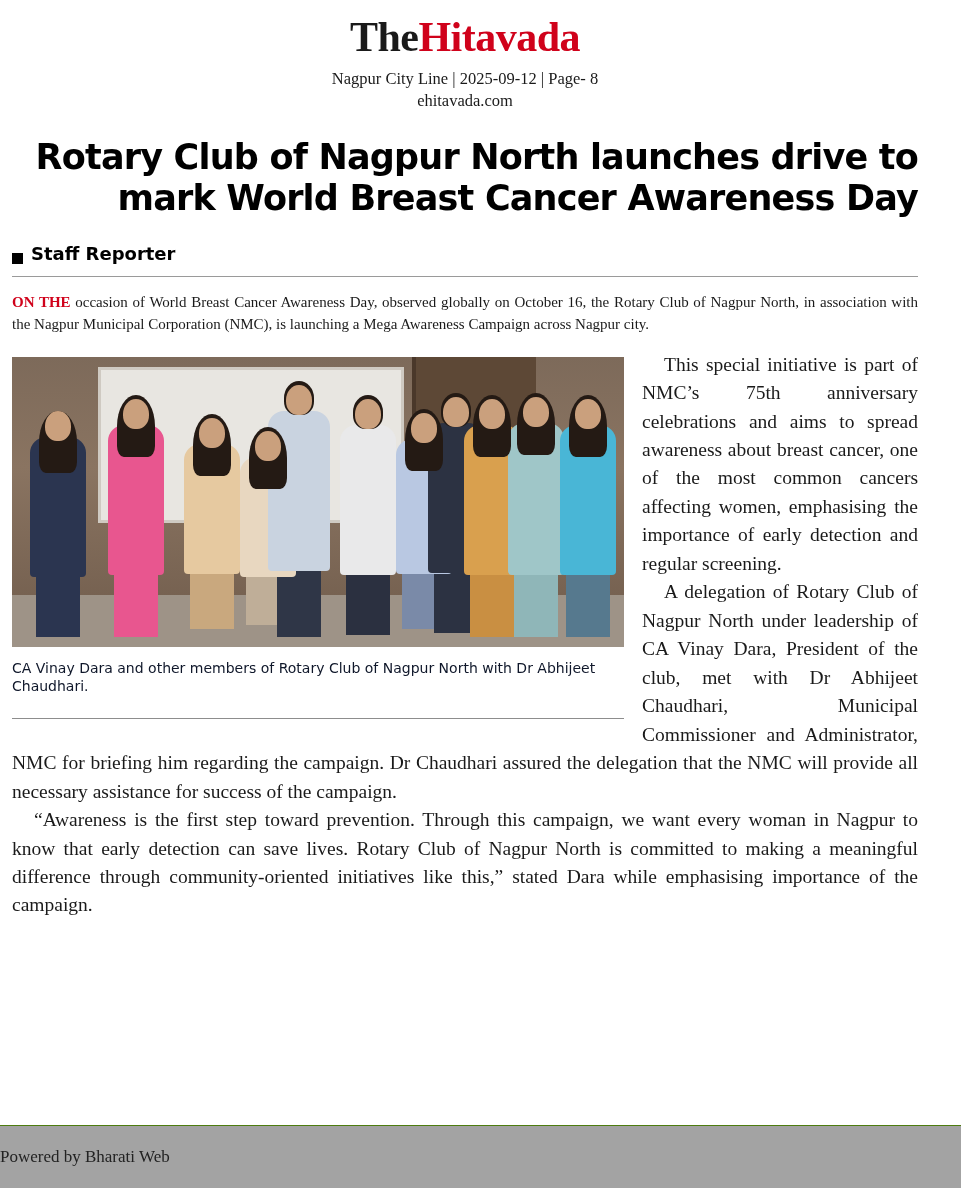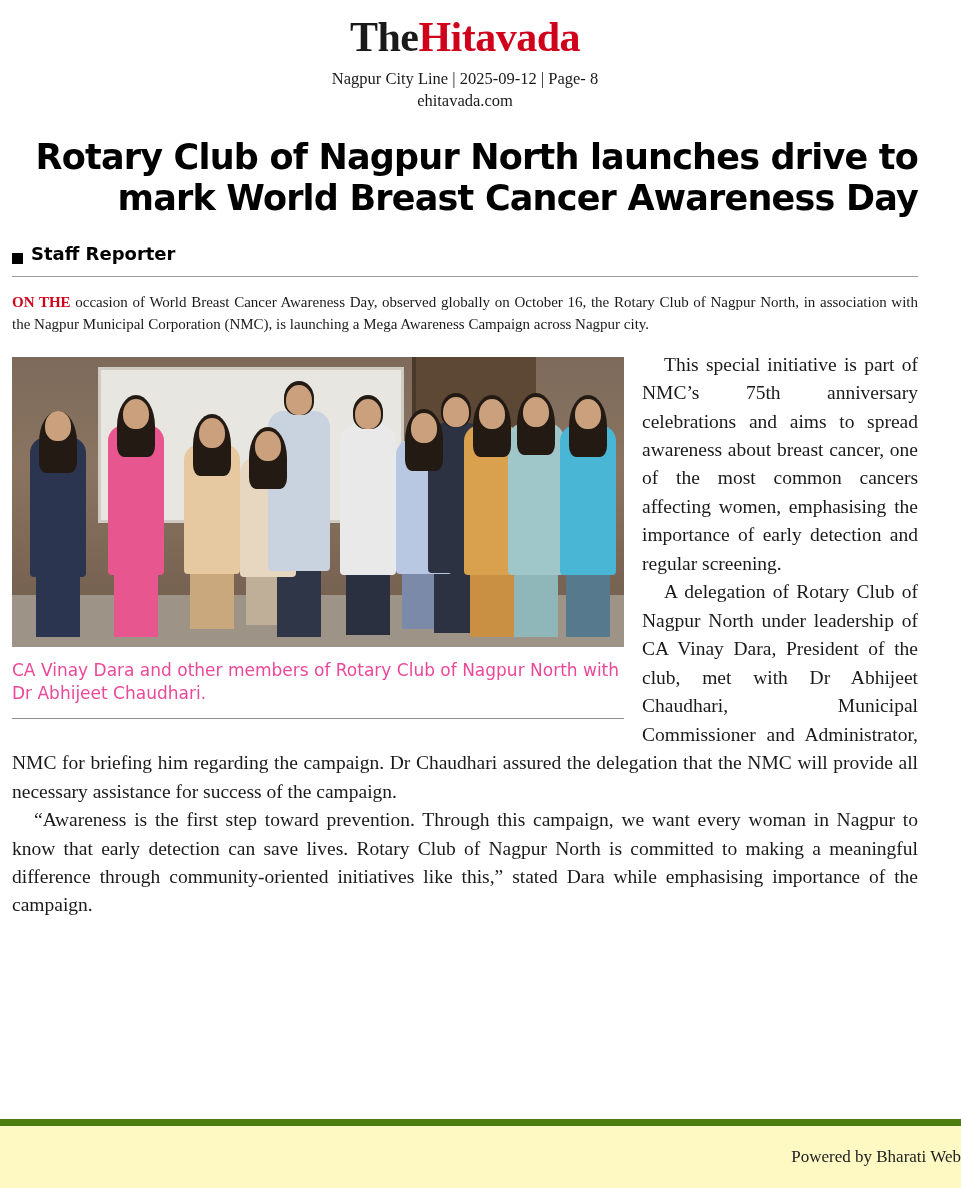--- a/index.html
+++ b/index.html
@@ -116,26 +116,26 @@
   }
   .photo {
     width: 612px;
     height: 290px;
     position: relative;
     overflow: hidden;
     background: #6d5a4c;
   }
   .caption {
     font-family: "DejaVu Sans", sans-serif;
-    font-size: 17px;
+    font-size: 14px;
     font-weight: normal;
     line-height: 1.35;
-    color: #ec4899;
+    color: #0f172a;
     margin-top: 12px;
-    padding-bottom: 14px;
+    padding-bottom: 22px;
     border-bottom: 1px solid #8d8d8d;
   }
 
   .body-text p {
     margin: 0;
     font-size: 19.5px;
     line-height: 1.46;
     text-align: justify;
     color: #1a1a1a;
     text-indent: 22px;
@@ -144,25 +144,25 @@
     text-indent: 22px;
   }
 
   
   .footer {
     position: absolute;
     left: 0;
     bottom: 0;
     width: 961px;
     height: 62px;
-    background: #fef9c3;
-    border-top: 7px solid #4d7c0f;
+    background: #a3a3a3;
+    border-top: 1px solid #4d7c0f;
     display: flex;
     align-items: center;
-    justify-content: flex-end;
+    justify-content: flex-start;
   }
   .footer-text {
     font-family: "Liberation Serif", serif;
     font-size: 17px;
     color: #222;
   }
 
   
   .ph-wall {
     position: absolute; inset: 0;

